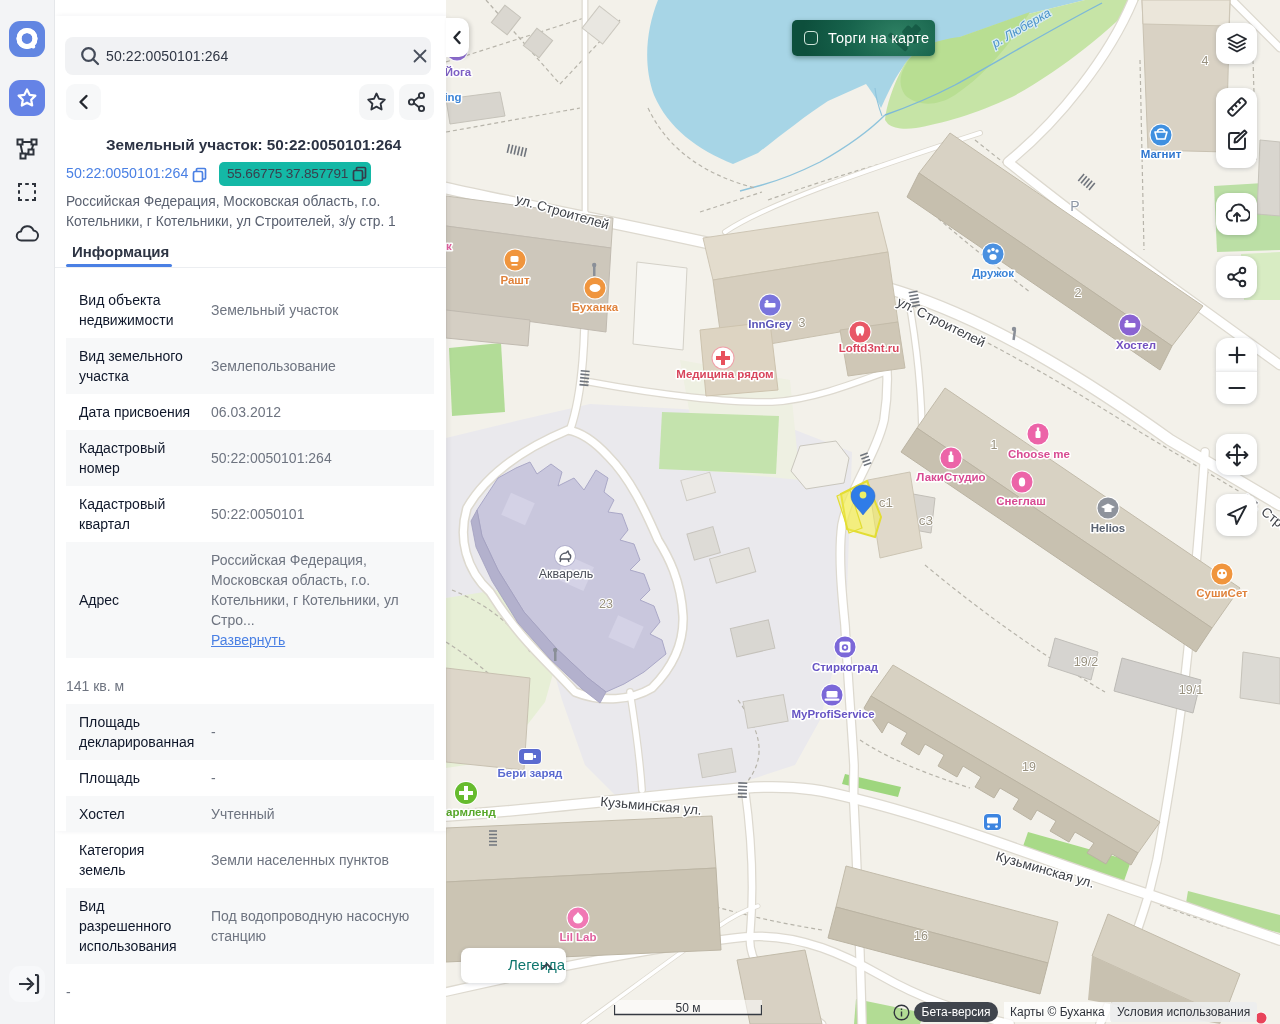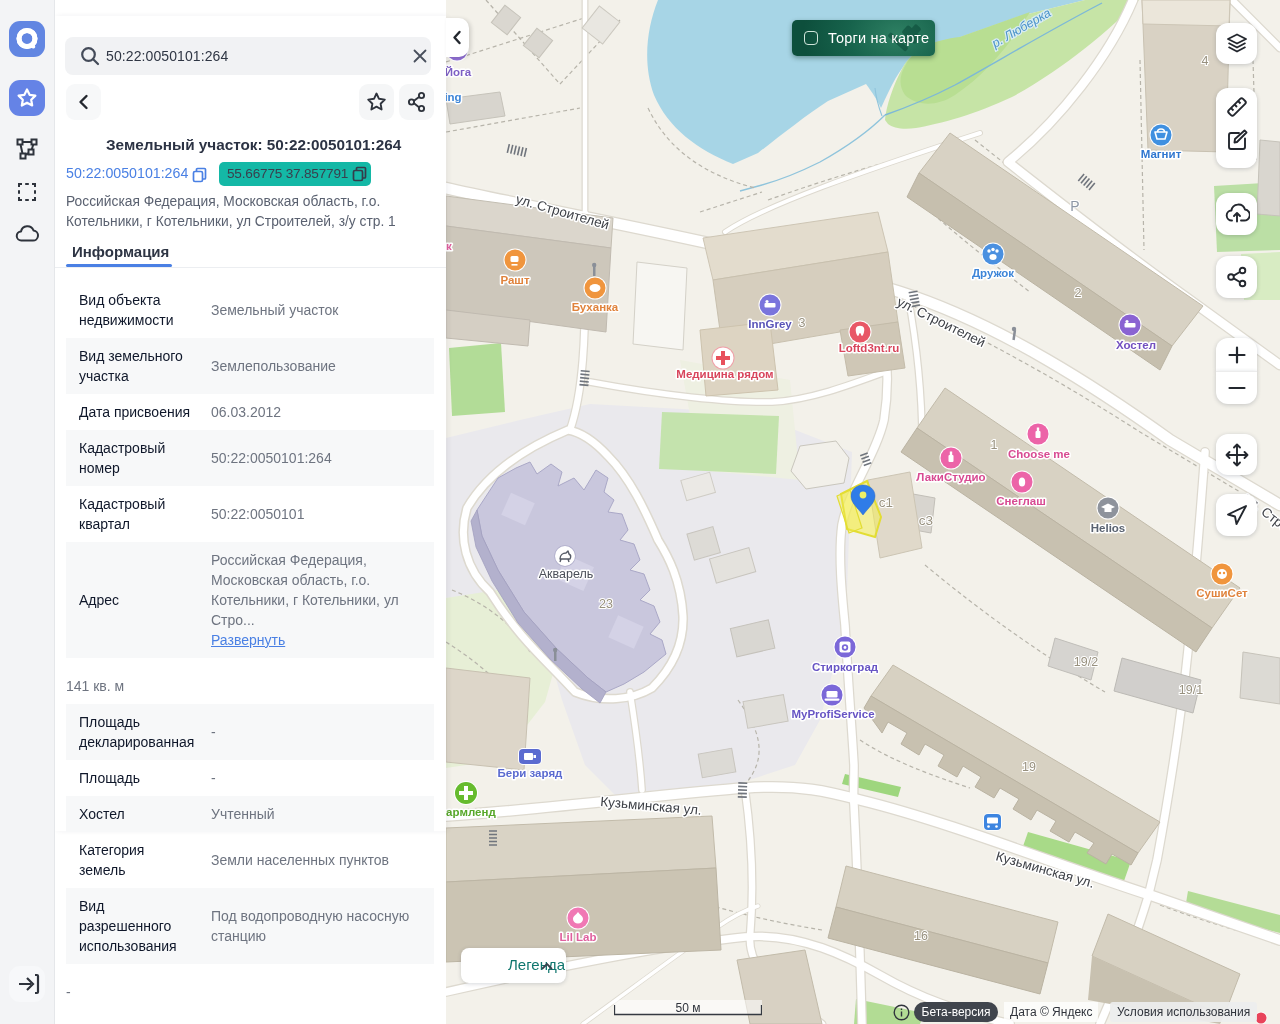--- a/index.html
+++ b/index.html
@@ -652,17 +652,17 @@
     <svg width="24" height="24" viewBox="0 0 24 24" style="margin-top:9px" fill="none" stroke="#23272e" stroke-width="1.9" stroke-linejoin="round">
         <path d="M21,3 L11.5,21 10,13.5 3,11.5 Z"></path>
       </svg>
   </div>
   <div id="attrib">
     <svg width="17" height="17" viewBox="0 0 17 17" style="position:absolute;left:7px;top:4px" fill="none" stroke="#30343c" stroke-width="1.4">
         <circle cx="8.5" cy="8.5" r="7.3"></circle>
         <path d="M8.5,7.5 V12.5 M8.5,4.6 V6.1"></path>
       </svg>
     <div class="betapill">Бета-версия</div>
-    <div class="ycap">Дата © Яндекс</div>
+    <div class="ycap">Карты © Буханка</div>
     <div class="terms">Условия использования</div>
   </div>
 
 </div>
 
 </body></html>

